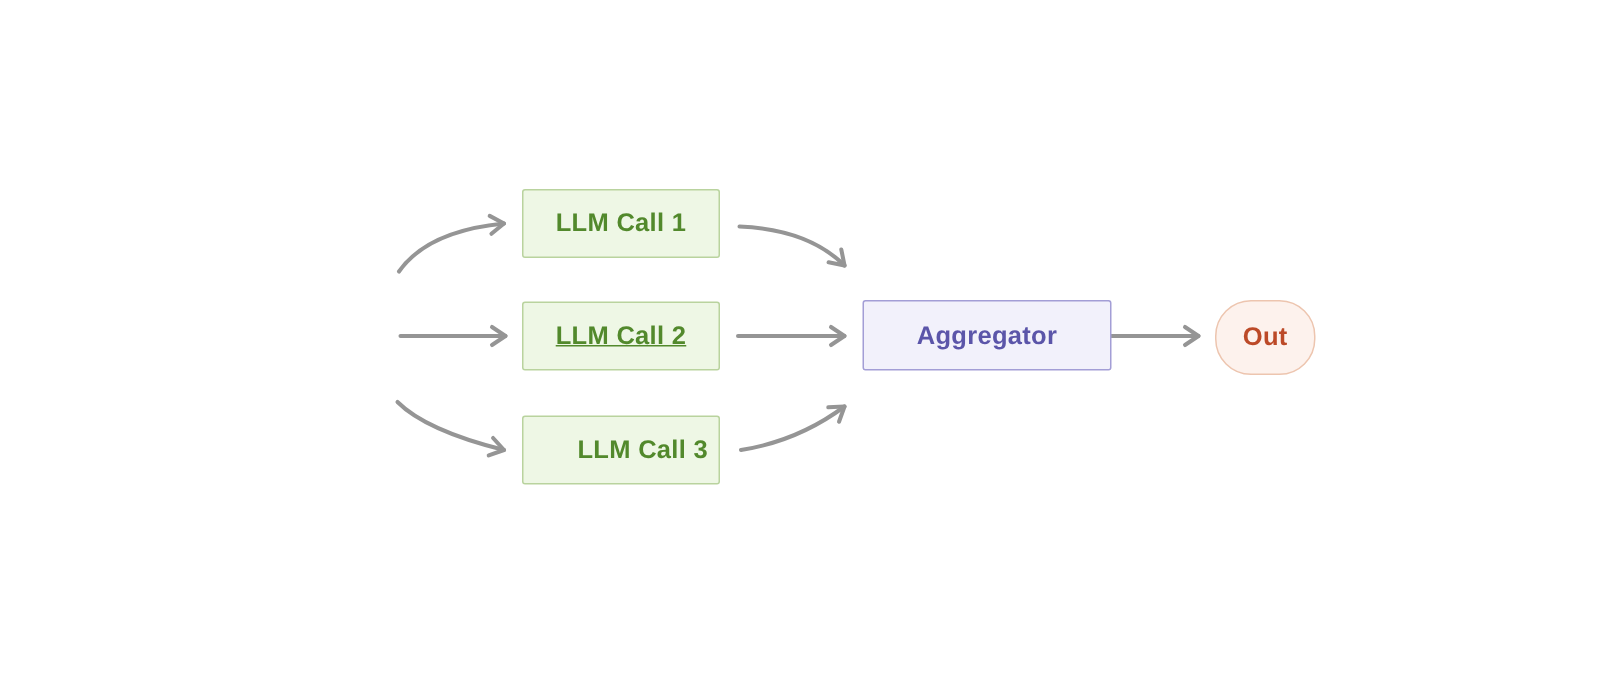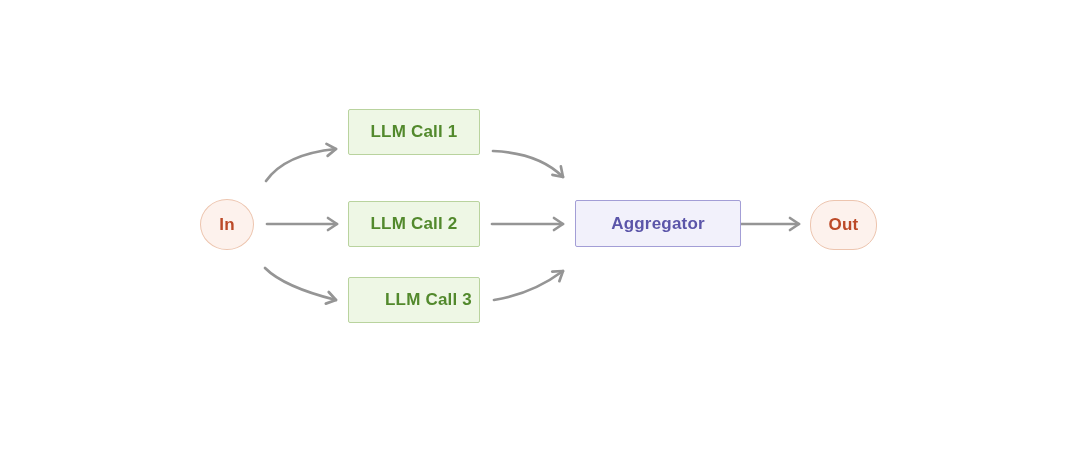--- a/index.html
+++ b/index.html
@@ -47,22 +47,22 @@
   }
   .llm {
     left: 348px;
     width: 132px;
     height: 46px;
     background: var(--llm-fill, #eef7e5);
     border: 1.5px solid var(--llm-border, #b9d39e);
     color: var(--llm-text, #52892c);
     border-radius: 2px;
   }
-  #node-llm1 { top: 109px; text-align: center; }
-  #node-llm2 { top: 201px; }
+  #node-llm1 { top: 126px; text-align: center; }
+  #node-llm2 { top: 201px; text-decoration: underline; }
   #node-llm3 { top: 277px; padding-left: 29px; }
   .aggregator {
     left: 575px;
     top: 200px;
     width: 166px;
     height: 47px;
     background: var(--aggregator-fill, #f2f1fb);
     border: 1.5px solid var(--aggregator-border, #a39ed6);
     color: var(--aggregator-text, #5b55a9);
     border-radius: 2px;
@@ -101,23 +101,20 @@
     </defs>
     <path class="edge" d="M 266 181 Q 285 154 336 149" marker-end="url(#arrowhead)"></path>
     <path class="edge" d="M 267 224 L 337 224" marker-end="url(#arrowhead)"></path>
     <path class="edge" d="M 265 268 Q 284 287 336 300" marker-end="url(#arrowhead)"></path>
     <path class="edge" d="M 493 151 Q 539 153 563 177" marker-end="url(#arrowhead)"></path>
     <path class="edge" d="M 492 224 L 563 224" marker-end="url(#arrowhead)"></path>
     <path class="edge" d="M 494 300 Q 532 294 563 271" marker-end="url(#arrowhead)"></path>
     <path class="edge" d="M 727 224 L 799 224" marker-end="url(#arrowhead)"></path>
   </svg>
 
-  <div class="node terminal" id="node-in">
-    <span>In</span>
-  </div>
 
   <div class="node llm" id="node-llm1">
     <span>LLM Call 1</span>
   </div>
 
   <div class="node llm" id="node-llm2">
     <span>LLM Call 2</span>
   </div>
 
   <div class="node llm" id="node-llm3">

